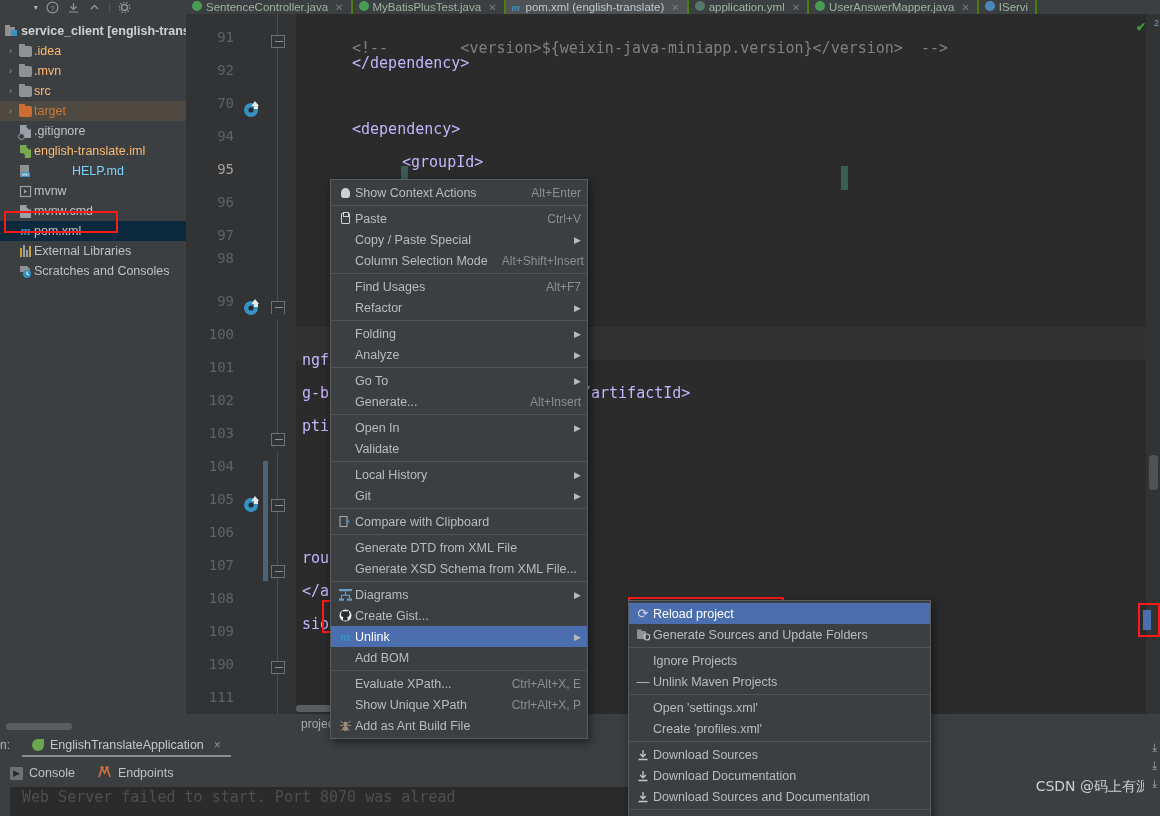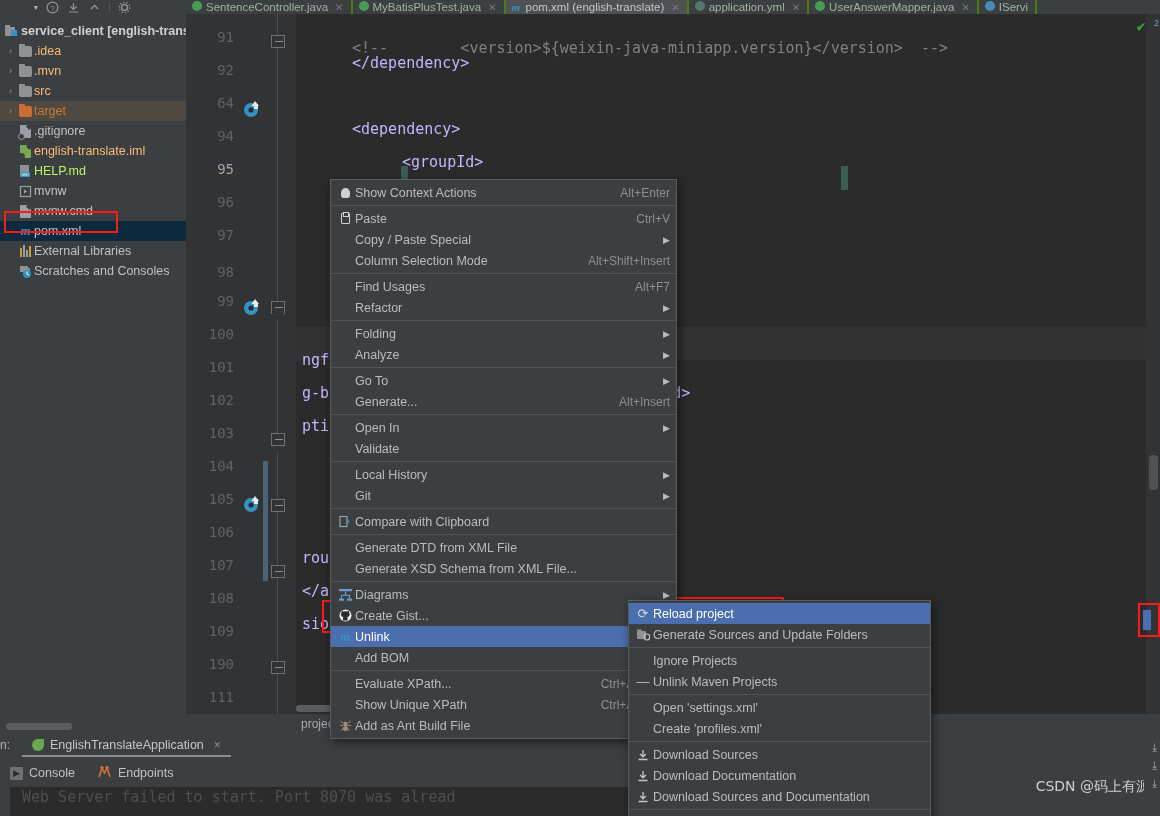--- a/index.html
+++ b/index.html
@@ -32,21 +32,21 @@
     white-space:nowrap; font-size:12.5px; color:#bfc0c1; position:relative;
   }
   .tree-row .arrow{
     width:13px; font-size:9px; color:#9a9a9a; text-align:center; flex:0 0 13px;
   }
   .tree-row .ico{ width:17px; flex:0 0 17px; display:flex; align-items:center; justify-content:center; }
   .tree-row.sel-target{ background:#4e4a41; }
   .tree-row.sel-blue{ background:#0d293e; }
   .lbl-bold{ font-weight:bold; color:#cfcfcf; }
   .lbl-green{ color:#fdba74; }
-  .lbl-yellow{ color:#bef264; }
+  .lbl-yellow{ color:#7dd3fc;margin-left:38px; }
   .lbl-orange{ color:#cc7832; }
 
   
   .folder{ width:13px;height:11px;background:#8f9194;border-radius:1px 2px 2px 2px; position:relative;}
   .folder:before{content:"";position:absolute;left:0;top:-2px;width:6px;height:3px;background:#8f9194;border-radius:1px 1px 0 0;}
   .folder.orange{background:#cc6d33;}
   .folder.orange:before{background:#cc6d33;}
 
   .fileicon{width:11px;height:13px;background:#9aa0a6;border-radius:1px;position:relative;}
   .fileicon:after{content:"";position:absolute;right:-1px;top:-1px;width:5px;height:5px;background:#3c3f41;transform:rotate(45deg);}
@@ -142,21 +142,21 @@
     font-family:"DejaVu Sans Mono",monospace; font-size:15px; color:#4d4f51; overflow:hidden;
     padding-left:12px; line-height:20px;
   }
   .leftrail{ position:absolute; left:0; top:54px; width:28px; height:29px; background:#3c3f41; display:flex;align-items:center;justify-content:center;color:#b0b0b0;font-size:14px;}
   .watermark{ position:absolute; right:10px; bottom:20px; font-size:14px; color:#cfcfcf; font-family:"DejaVu Sans",sans-serif;}
   .rightrail{ position:absolute; right:0; top:733px; width:16px; height:83px; background:#3c3f41;}
   .rr-ico{ position:absolute; right:3px; color:#b0b0b0; font-size:11px;}
 
   
   .ctxmenu{
-    position:absolute; left:330px; top:179px; width:347px;
+    position:absolute; left:330px; top:179px; width:258px;
     background:#3c3f41; border:1px solid #5a5d5f; padding:2px 0;
     box-shadow:2px 3px 9px rgba(0,0,0,.55); z-index:50;
   }
   .mi{
     height:21px; display:flex; align-items:center; padding:0 6px 0 4px; white-space:nowrap;
     font-size:12.5px; color:#bbbbbb; position:relative;
   }
   .mi.sel{ background:#4b6eaf; color:#ffffff; }
   .mi .mico{ width:20px; flex:0 0 20px; display:flex; align-items:center; justify-content:center; }
   .mi .mlabel{ flex:1 1 auto; }
@@ -367,26 +367,26 @@
 
   <div class="editor">
 
     <div class="curline" style="top:313px;"></div>
 
     <div class="gutter">
       <div class="fold-line"></div>
       <div id="gutter-lines">
           <div class="ln" style="top: 15px;">91</div>
           <div class="ln" style="top: 48px;">92</div>
-          <div class="ln" style="top: 81px;">64</div>
+          <div class="ln" style="top: 81px;">70</div>
           <div class="ln" style="top: 114px;">94</div>
           <div class="ln cur" style="top: 147px;">95</div>
           <div class="ln" style="top: 180px;">96</div>
           <div class="ln" style="top: 213px;">97</div>
-          <div class="ln" style="top: 250px;">98</div>
+          <div class="ln" style="top: 236px;">98</div>
           <div class="ln" style="top: 279px;">99</div>
           <div class="ln" style="top: 312px;">100</div>
           <div class="ln" style="top: 345px;">101</div>
           <div class="ln" style="top: 378px;">102</div>
           <div class="ln" style="top: 411px;">103</div>
           <div class="ln" style="top: 444px;">104</div>
           <div class="ln" style="top: 477px;">105</div>
           <div class="ln" style="top: 510px;">106</div>
           <div class="ln" style="top: 543px;">107</div>
           <div class="ln" style="top: 576px;">108</div>

